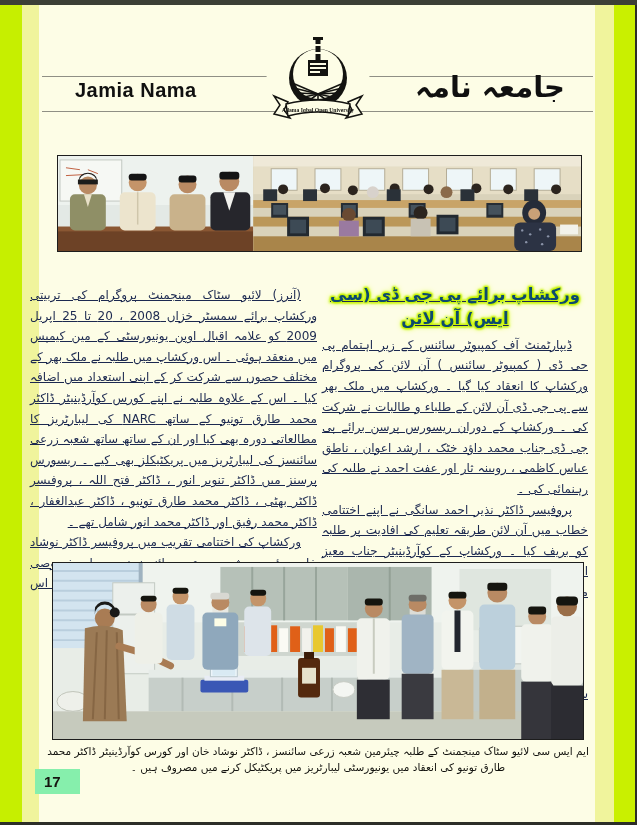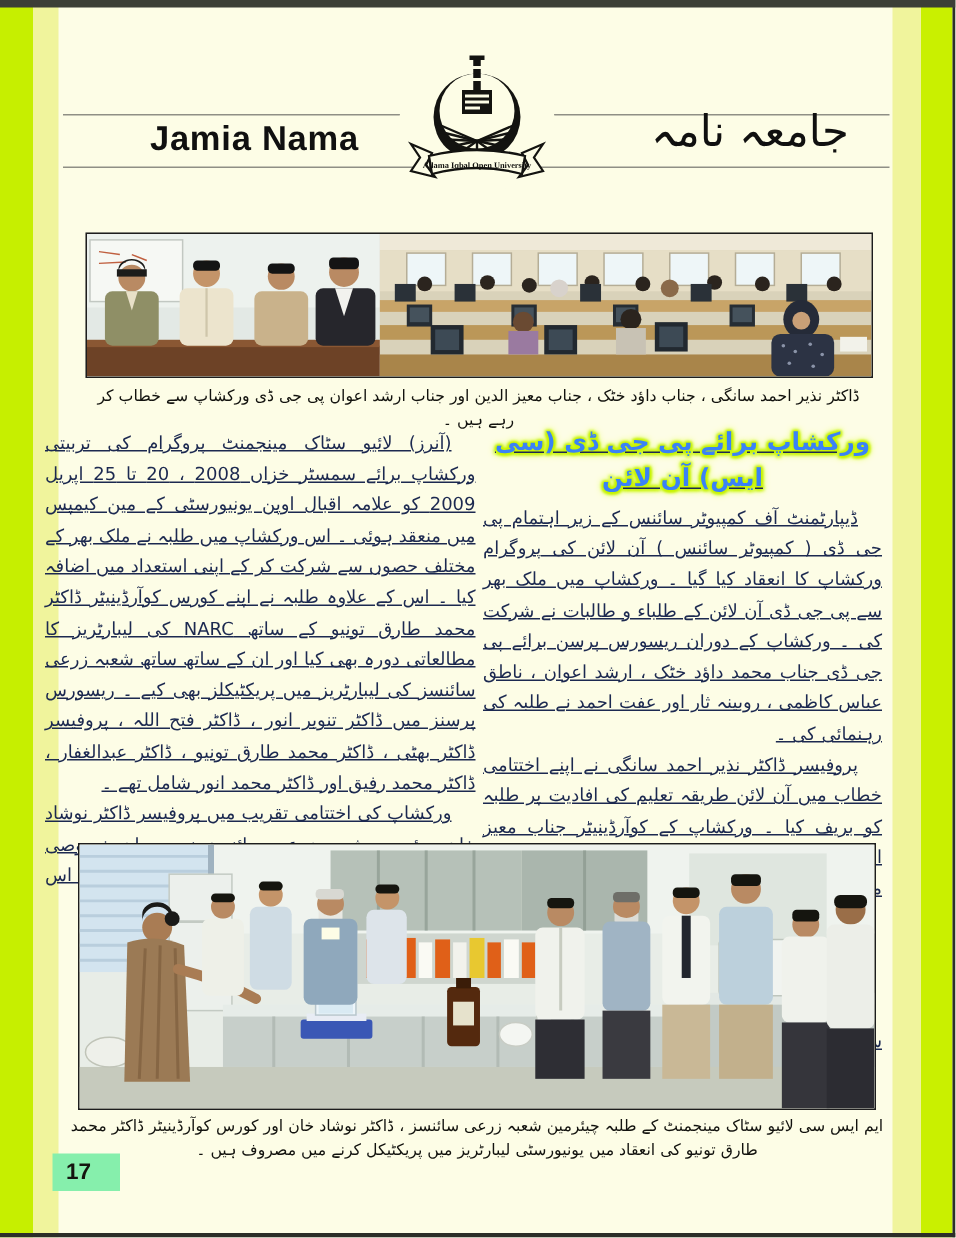--- a/index.html
+++ b/index.html
@@ -14,44 +14,44 @@
   .strip { position:absolute; top:0; bottom:0; }
   .strip.lgreen { left:0;    width:22px; background:#c6ef00; }
   .strip.lpale  { left:22px; width:17px; background:#f0f49c; }
   .strip.rpale  { left:595px; width:19px; background:#f0f49c; }
   .strip.rgreen { left:614px; width:21px; background:#c9f000; }
   .strip.rdark  { left:635px; width:2px;  background:#2c2e28; }
 
   
   .rule { position:absolute; left:42px; width:551px; height:1px; background:#8f8f85; }
   .rule.r1 { top:76px; } .rule.r2 { top:111px; }
-  .title-en { position:absolute; left:100px; top:79px; font-family:"Liberation Sans", sans-serif;
-              font-weight:bold; font-size:23px; color:#101010; letter-spacing:0.5px; }
+  .title-en { position:absolute; left:75px; top:79px; font-family:"Liberation Sans", sans-serif;
+              font-weight:bold; font-size:20px; color:#101010; letter-spacing:0.5px; }
   .logo { position:absolute; left:260px; top:34px; width:116px; height:98px; z-index:3; }
-  .title-ur { position:absolute; left:415px; top:70px; width:170px; text-align:center;
-              font-size:29px; font-weight:normal; color:#101010; direction:rtl; }
+  .title-ur { position:absolute; left:415px; top:70px; width:170px; text-align:left;
+              font-size:29px; font-weight:bold; color:#101010; direction:rtl; }
 
   
   .fig { position:absolute; border:1px solid #1d1d1d; background:#d8d8c8; overflow:hidden; }
   .fig1 { left:57px; top:155px; width:525px; height:97px; }
   .fig2 { left:52px; top:562px; width:532px; height:178px; }
   .fig svg { display:block; width:100%; height:100%; }
   .caption { position:absolute; direction:rtl; text-align:center; font-size:10.5px;
              color:#12120e; line-height:1.5; }
   .cap1 { left:60px; top:257px; width:518px; }
   .cap2 { left:38px; top:744px; width:560px; }
 
   
   .col { position:absolute; direction:rtl; text-align:justify; color:#1c2950;
          font-size:12px; line-height:20.6px;text-decoration:underline; }
   .col-right { left:322px; top:283px; width:266px; }
   .col-left  { left:30px;  top:285px; width:287px; }
   .col p { text-indent:16px; text-align-last:right; }
   .headline { text-indent:0 !important; text-align:center; text-align-last:center;
-              font-size:16.5px; font-weight:bold; color:#3b82f6; line-height:1.45;
+              font-size:16.5px; font-weight:bold; color:#0c4a6e; line-height:1.45;
               margin-bottom:4px;
               text-shadow: 0 0 2px #c8f400, 0 0 3px #c8f400, 0 0 4px #c8f400,
                            1px 1px 2px #c8f400, -1px -1px 2px #c8f400,
                            1px -1px 2px #c8f400, -1px 1px 2px #c8f400, 0 0 6px #d4fa2a; }
   .headline.second { margin-top:9px; }
   .lead { text-indent:14px; }
 
   
   .pagenum-box { position:absolute; left:35px; top:769px; width:45px; height:25px;
                  background:#86efac; z-index:8; }
@@ -216,21 +216,20 @@
           <circle cx="466" cy="76" r="1.2"></circle>
           <circle cx="474" cy="80" r="1.2"></circle>
           <circle cx="484" cy="75" r="1.2"></circle>
           <circle cx="492" cy="82" r="1.2"></circle>
           <circle cx="470" cy="88" r="1.2"></circle>
           <circle cx="486" cy="90" r="1.2"></circle>
         </g>
       <rect x="504" y="70" width="18" height="10" fill="#f2f2ea"></rect>
     </svg>
   </div>
-  <div class="caption cap1">ڈاکٹر نذیر احمد سانگی ، جناب داؤد خٹک ، جناب معیز الدین اور جناب ارشد اعوان پی جی ڈی ورکشاپ سے خطاب کر رہے ہیں ۔</div>
 
   <div class="col col-right">
     <div class="headline">ورکشاپ برائے پی جی ڈی (سی ایس) آن لائن</div>
     <p>ڈیپارٹمنٹ آف کمپیوٹر سائنس کے زیر اہتمام پی جی ڈی ( کمپیوٹر سائنس ) آن لائن کی پروگرام ورکشاپ کا انعقاد کیا گیا ۔ ورکشاپ میں ملک بھر سے پی جی ڈی آن لائن کے طلباء و طالبات نے شرکت کی ۔ ورکشاپ کے دوران ریسورس پرسن برائے پی جی ڈی جناب محمد داؤد خٹک ، ارشد اعوان ، ناطق عباس کاظمی ، روبینہ ثار اور عفت احمد نے طلبہ کی رہنمائی کی ۔</p>
     <p>پروفیسر ڈاکٹر نذیر احمد سانگی نے اپنے اختتامی خطاب میں آن لائن طریقہ تعلیم کی افادیت پر طلبہ کو بریف کیا ۔ ورکشاپ کے کوآرڈینیٹر جناب معیز الدین احمد تھے جبکہ ورکشاپ اسسٹنٹ کے فرائض محمد آصف نے انجام دیے ۔</p>
     <div class="headline second">ایم ایس سی (آنرز) لائیوسٹاک مینجمنٹ کی ورکشاپ</div>
     <p class="lead">علامہ اقبال اوپن یونیورسٹی کے شعبہ زرعی سائنسز کے زیر اہتمام ایم ایس سی</p>
   </div>
   <div class="col col-left">
     <p>(آنرز) لائیو سٹاک مینجمنٹ پروگرام کی تربیتی ورکشاپ برائے سمسٹر خزاں 2008 ، 20 تا 25 اپریل 2009 کو علامہ اقبال اوپن یونیورسٹی کے مین کیمپس میں منعقد ہوئی ۔ اس ورکشاپ میں طلبہ نے ملک بھر کے مختلف حصوں سے شرکت کر کے اپنی استعداد میں اضافہ کیا ۔ اس کے علاوہ طلبہ نے اپنے کورس کوآرڈینیٹر ڈاکٹر محمد طارق تونیو کے ساتھ NARC کی لیبارٹریز کا مطالعاتی دورہ بھی کیا اور ان کے ساتھ ساتھ شعبہ زرعی سائنسز کی لیبارٹریز میں پریکٹیکلز بھی کیے ۔ ریسورس پرسنز میں ڈاکٹر تنویر انور ، ڈاکٹر فتح اللہ ، پروفیسر ڈاکٹر بھٹی ، ڈاکٹر محمد طارق تونیو ، ڈاکٹر عبدالغفار ، ڈاکٹر محمد رفیق اور ڈاکٹر محمد انور شامل تھے ۔</p>

